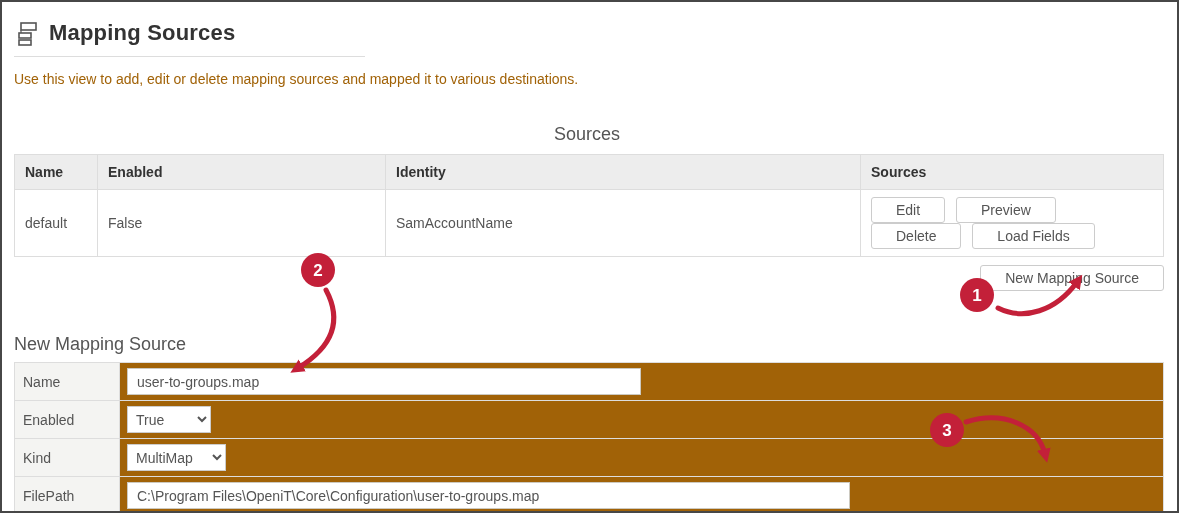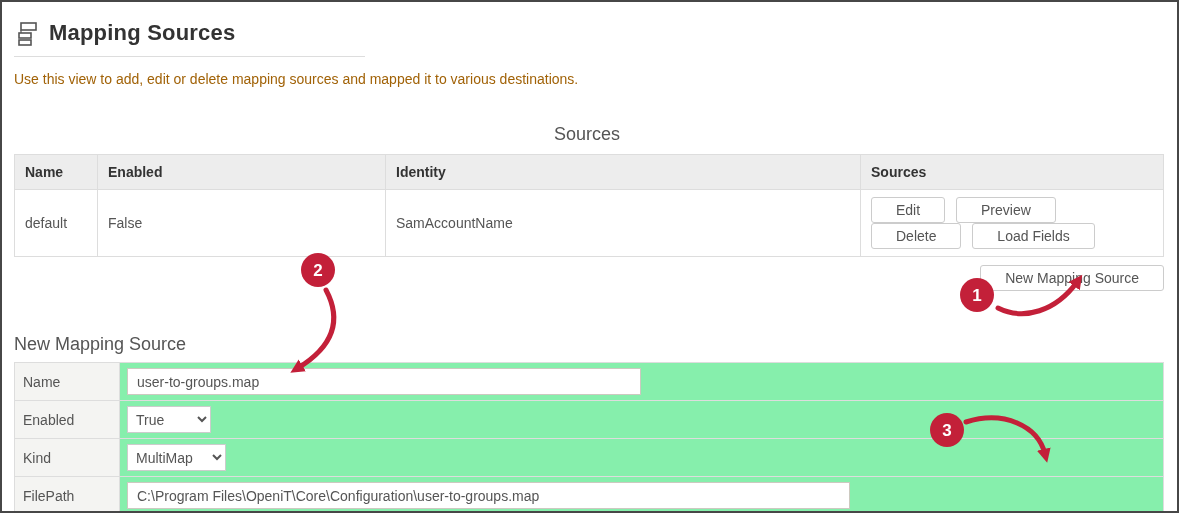--- a/index.html
+++ b/index.html
@@ -38,21 +38,21 @@
     color:#555;font-size:14px;padding:3px 24px;line-height:18px;
     font-family:"Liberation Sans",sans-serif;cursor:pointer;white-space:nowrap;
   }
 
   .new-btn-row{width:1150px;display:flex;justify-content:flex-end;margin-top:8px;}
 
   
   table.form{border-collapse:collapse;width:1150px;margin-top:7px;font-size:14px;table-layout:fixed;}
   table.form td{border:1px solid #ddd;}
   td.form-label{background:#f4f4f2;color:#555;width:88px;padding:9px 8px;vertical-align:middle;}
-  td.form-input{padding:5px 7px;background:#86efac;vertical-align:middle;}
+  td.form-input{padding:5px 7px;background:#a16207;vertical-align:middle;}
   input.text-input{
     border:1px solid #ccc9c0;color:#555;font-size:14px;padding:3px 9px;height:19px;
     font-family:"Liberation Sans",sans-serif;background:#fff;
   }
   .name-input{width:494px;}
   .filepath-input{width:703px;}
   select.dd{
     border:1px solid #ccc;color:#555;font-size:14px;height:27px;padding:4px 4px;
     background:#fff;font-family:"Liberation Sans",sans-serif;
   }

